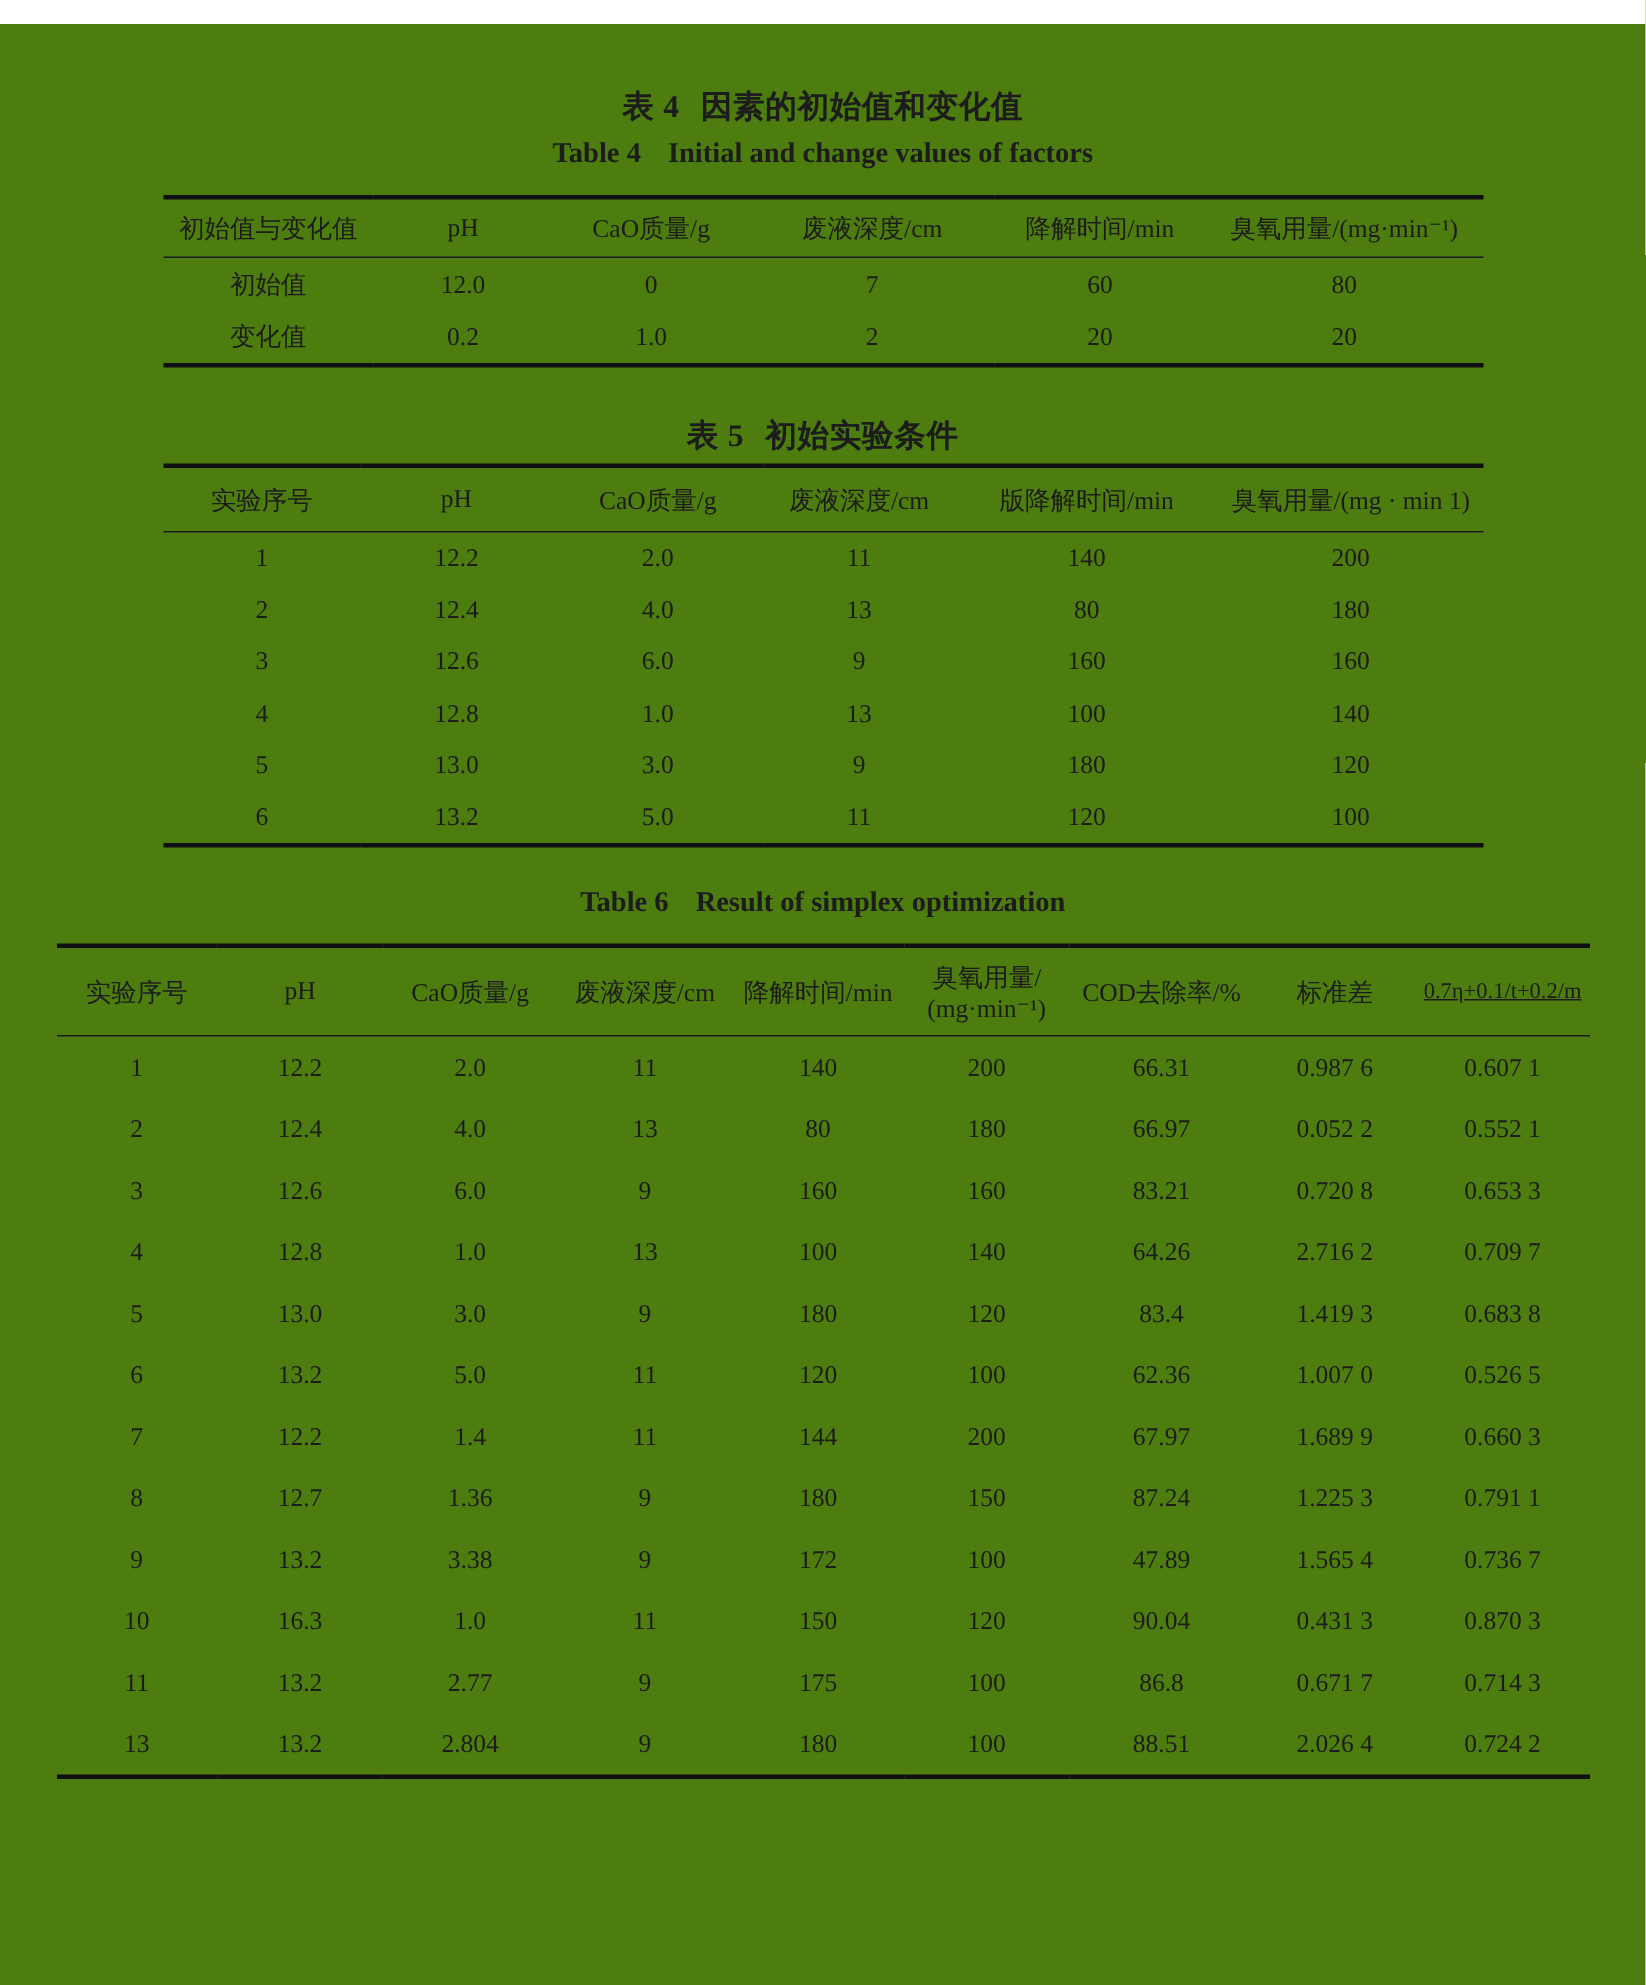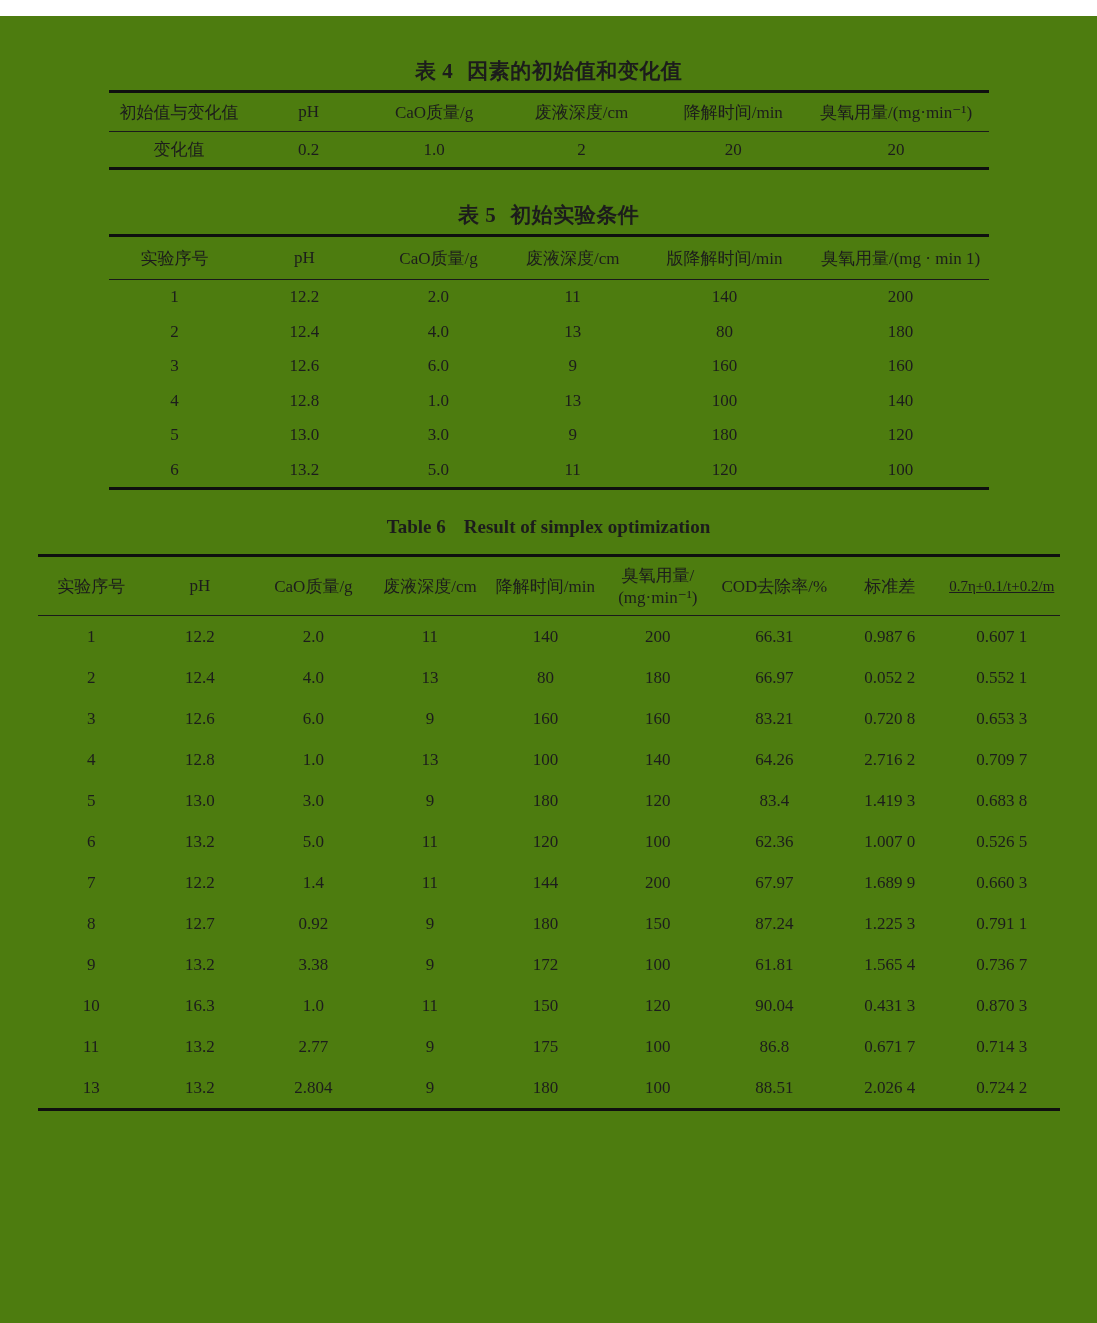--- a/index.html
+++ b/index.html
@@ -94,32 +94,43 @@
 </style>
 </head>
 <body>
 
 <main class="page">
 
   <section class="tbl-section narrow sec-t4">
     <div class="cap-cn">
       <span class="cap-label">表 4</span><span>因素的初始值和变化值</span>
     </div>
+    <div class="cap-en">
+      <span class="cap-label">Table 4</span><span>Initial and change values of factors</span>
+    </div>
     <table class="data-table t4" data-table="t4">
         <thead>
           <tr>
             <th>初始值与变化值</th>
             <th>pH</th>
             <th>CaO质量/g</th>
             <th>废液深度/cm</th>
             <th>降解时间/min</th>
             <th>臭氧用量/(mg·min⁻¹)</th>
           </tr>
         </thead>
         <tbody>
+          <tr>
+            <td>初始值</td>
+            <td>12.0</td>
+            <td>0</td>
+            <td>7</td>
+            <td>60</td>
+            <td>80</td>
+          </tr>
           <tr>
             <td>变化值</td>
             <td>0.2</td>
             <td>1.0</td>
             <td>2</td>
             <td>20</td>
             <td>20</td>
           </tr>
         </tbody>
       </table>
@@ -286,36 +297,36 @@
             <td>11</td>
             <td>144</td>
             <td>200</td>
             <td>67.97</td>
             <td>1.689 9</td>
             <td>0.660 3</td>
           </tr>
           <tr>
             <td>8</td>
             <td>12.7</td>
-            <td>0.92</td>
+            <td>1.36</td>
             <td>9</td>
             <td>180</td>
             <td>150</td>
             <td>87.24</td>
             <td>1.225 3</td>
             <td>0.791 1</td>
           </tr>
           <tr>
             <td>9</td>
             <td>13.2</td>
             <td>3.38</td>
             <td>9</td>
             <td>172</td>
             <td>100</td>
-            <td>61.81</td>
+            <td>47.89</td>
             <td>1.565 4</td>
             <td>0.736 7</td>
           </tr>
           <tr>
             <td>10</td>
             <td>16.3</td>
             <td>1.0</td>
             <td>11</td>
             <td>150</td>
             <td>120</td>

